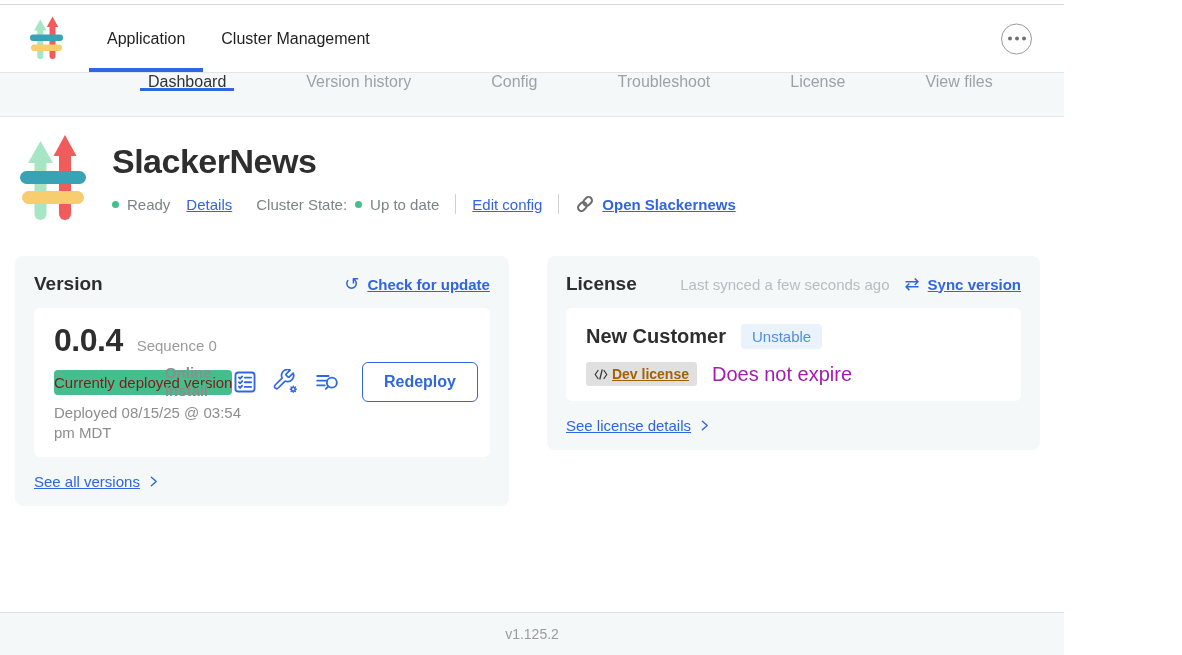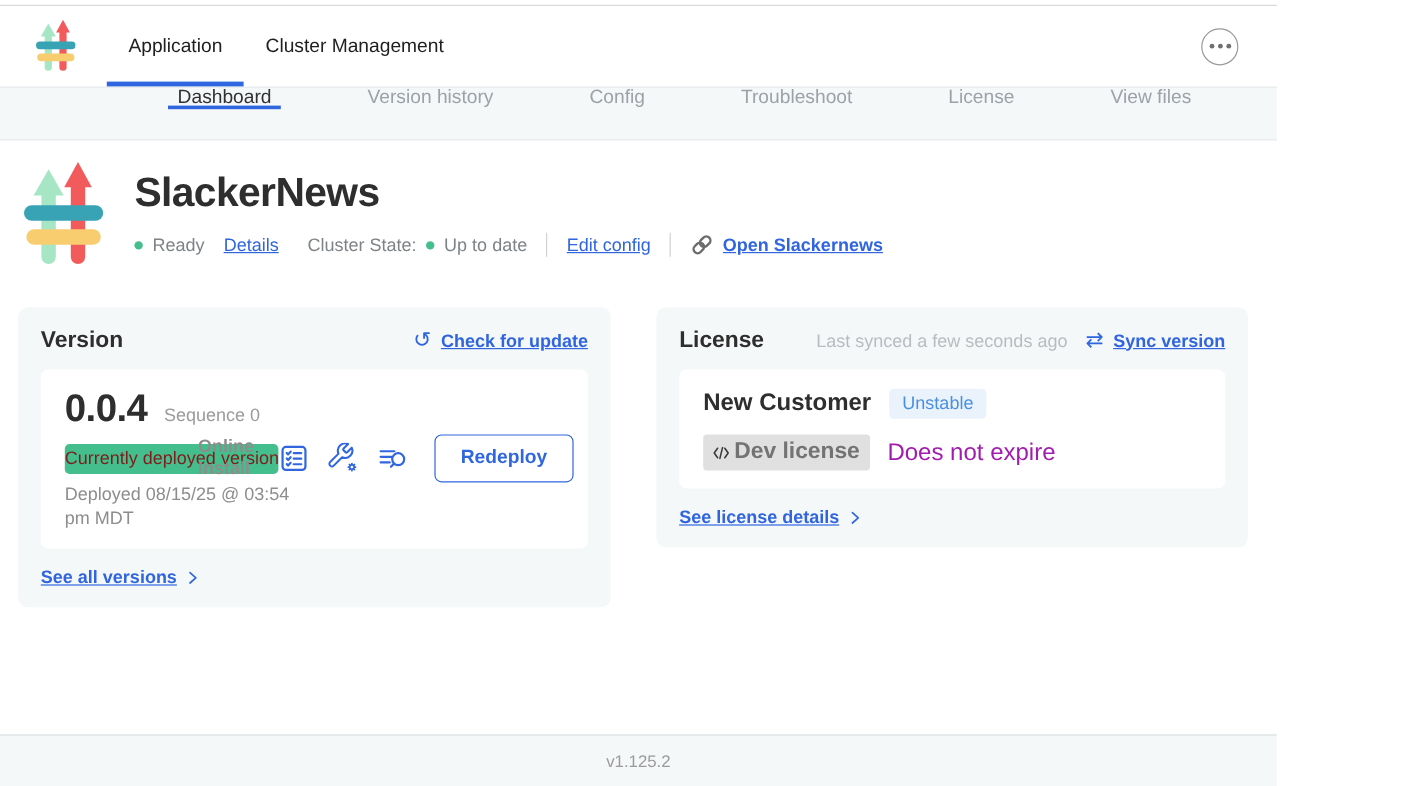--- a/index.html
+++ b/index.html
@@ -68,34 +68,34 @@
   .deployed-at { margin-top:8px; font-size:15px; color:#8d8d8d; width:205px; line-height:1.35; }
   .deploy-actions { position:absolute; right:12px; top:50%; transform:translateY(-50%);
     display:flex; align-items:center; gap:15px; }
   .install-type { font-size:15px; font-weight:600; color:#8d8d8d; width:50px;
     line-height:1.2; margin-right:2px; }
   .act-ic { display:flex; cursor:pointer; }
   .redeploy { background:#fff; border:1.5px solid #3066e0; color:#3066e0; font-weight:700;
     font-size:16px; padding:10px 21px; border-radius:6px; cursor:pointer; margin-left:6px;
     font-family:inherit; }
   .see-link { margin-top:16px; display:flex; align-items:center; gap:7px; font-size:15px;
-    font-weight:700; }
+    font-weight:400; }
 
   
   .card.license { width:552px; }
   .lic-hdr-right { display:flex; align-items:center; gap:11px; }
   .last-synced { font-size:15px; color:#b8bcc0; margin-right:4px; }
   .l-panel { padding:16px 20px 15px; }
   .cust-line { display:flex; align-items:center; gap:15px; }
   .cust-name { font-size:20px; font-weight:600; color:#2e2e2e; }
   .channel-badge { background:#eaf2fc; color:#4a90e2; font-size:15px; font-weight:500;
     padding:4px 11px; border-radius:4px; }
   .lic-line { display:flex; align-items:center; gap:15px; margin-top:13px; }
   .type-badge { display:flex; align-items:center; gap:4px; background:#e0e0e0;
-    color:#737373; font-size:19px; font-weight:700; padding:4px 8px; border-radius:3px; }
+    color:#a16207; font-size:14px; font-weight:700; padding:4px 8px; border-radius:3px;text-decoration:underline; }
   .expiry { font-size:20px; color:#a21caf; }
 
   
   .footer { position:absolute; left:0; bottom:0; width:100%; height:43px;
     background:#f5f8f9; border-top:1px solid #dcdfe1; display:flex; align-items:center;
     justify-content:center; font-size:14px; color:#9b9b9b; }
 
   svg { display:block; }
 </style>
 </head>

